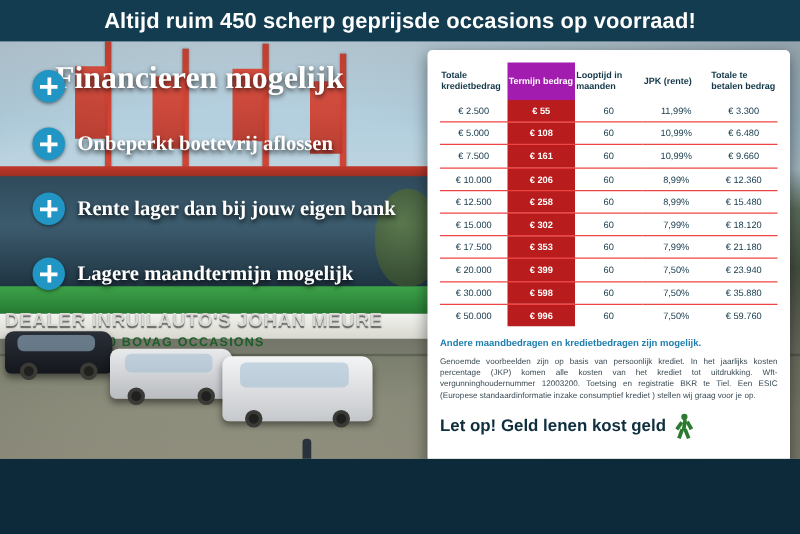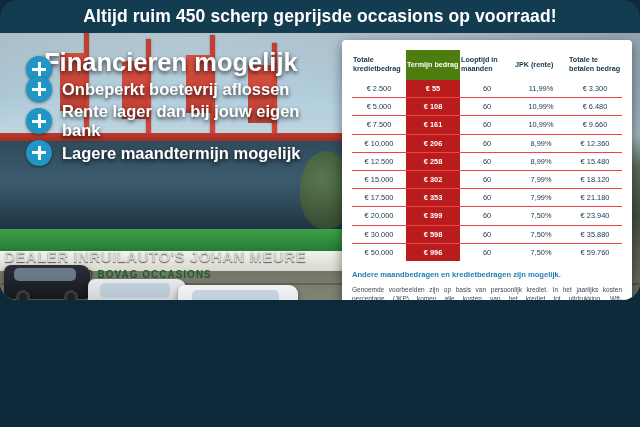--- a/index.html
+++ b/index.html
@@ -4,23 +4,22 @@
 <style>
   * { box-sizing: border-box; margin: 0; padding: 0; }
   html, body {
     width: 640px; height: 427px;
     font-family: "Liberation Sans", sans-serif;
     overflow: hidden;
     background: #0d2a3a;
   }
   .page {
     position: relative;
-    width: 640px; height: 300px;
+    width: 640px; height: 367px;
     overflow: hidden;
-    border-radius: 18px;
   }
 
   
   .photo {
     position: absolute; left: 0; top: 33px; width: 640px; height: 394px;
     background:
       linear-gradient(to bottom, #8fb4c9 0%, #9ec2d5 16%, #b9d2de 26%, #6a7e6a 34%, #4e5a4a 46%, #6d6f63 58%, #8a8a7c 70%, #9a9a8c 100%);
     overflow: hidden;
   }
   .photo .sky-haze {
@@ -103,35 +102,36 @@
     background: #133c50;
     display: flex; align-items: center; justify-content: center;
   }
   .topbar .txt {
     color: #ffffff; font-size: 17.5px; font-weight: bold;
     letter-spacing: .1px; white-space: nowrap;
   }
 
   
   .bullets {
-    position: absolute; left: 26px; top: 48px; width: 312px;
+    position: absolute; left: 26px; top: 48px; width: 312px; font-family: Liberation Serif, serif;
   }
   .head-block { margin-left: 18px; }
   .head1 {
     color: #ffffff; font-size: 25.5px; font-weight: bold;
     text-shadow: 0 2px 4px rgba(0,0,0,.75);
     line-height: 1.1;
   }
   .head2 {
     color: #ffffff; font-size: 25.5px; font-weight: bold;
     text-shadow: 0 2px 4px rgba(0,0,0,.75);
     margin-top: 4px; margin-left: 30px;
   }
   .bullet-row {
     display: flex; align-items: center; gap: 10px;
+    margin-top: 26px;
   }
   .plus {
     flex: 0 0 auto;
     width: 26px; height: 26px; border-radius: 50%;
     background: #2196c4;
     position: relative;
     box-shadow: 0 1px 3px rgba(0,0,0,.5);
   }
   .plus::before, .plus::after {
     content: ""; position: absolute; background: #ffffff;
@@ -167,21 +167,21 @@
   }
   table.rates td {
     font-size: 7.4px; color: #13384a;
     text-align: center; padding: 4.1px 1px;
     border-bottom: 1px solid #ef4444;
   }
   table.rates tr.last td { border-bottom: none; }
   table.rates .col-hl {
     background: #b91c1c; color: #ffffff; font-weight: bold;
   }
-  table.rates th.col-hl { background: #4d7c0f; color:#fff; }
+  table.rates th.col-hl { background: #a21caf; color:#fff; }
   .note-title {
     margin-top: 9px;
     font-size: 7.6px; font-weight: bold; color: #1f7fae;
     line-height: 1.3;
   }
   .note-body {
     margin-top: 5px;
     font-size: 6.5px; color: #3a4a53; line-height: 1.42; text-align: justify;
   }
   .warn {
@@ -368,15 +368,26 @@
             <td>60</td>
             <td>7,50%</td>
             <td>€ 59.760</td>
           </tr>
         </tbody>
     </table>
 
     <div class="note-title">Andere maandbedragen en kredietbedragen zijn mogelijk.</div>
     <div class="note-body">Genoemde voorbeelden zijn op basis van persoonlijk krediet. In het jaarlijks kosten percentage (JKP) komen alle kosten van het krediet tot uitdrukking. Wft-vergunninghoudernummer 12003200. Toetsing en registratie BKR te Tiel. Een ESIC (Europese standaardinformatie inzake consumptief krediet ) stellen wij graag voor je op.</div>
 
+    <div class="warn">
+      <div class="warn-text">Let op! Geld lenen kost geld</div>
+      <div class="walker">
+        <span class="head"></span>
+          <span class="body"></span>
+        <span class="arm1"></span>
+          <span class="arm2"></span>
+        <span class="leg1"></span>
+          <span class="leg2"></span>
+      </div>
+    </div>
   </div>
 
 </div>
 
 </body></html>

